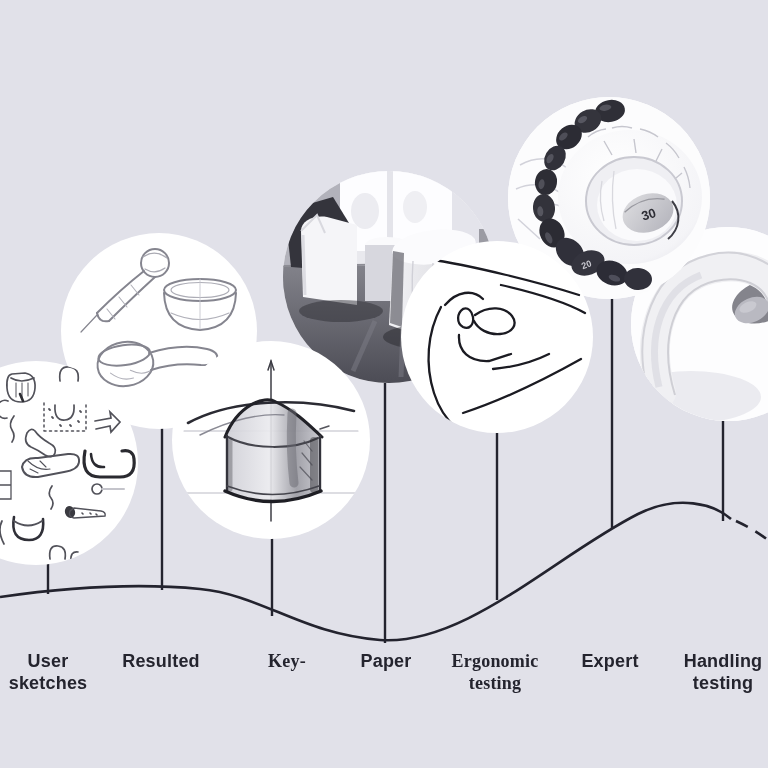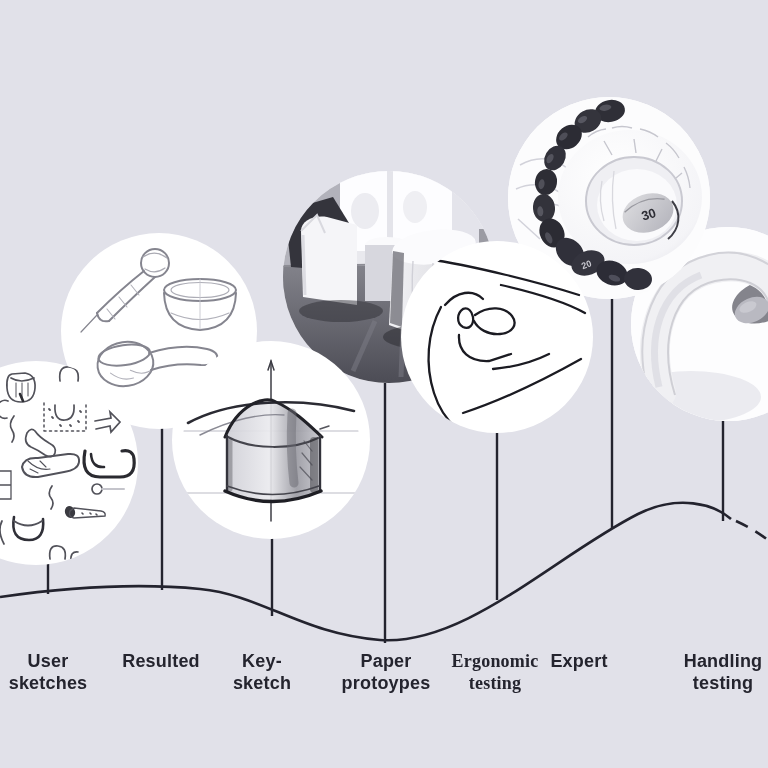--- a/index.html
+++ b/index.html
@@ -13,22 +13,22 @@
   .c1{left:-66px;top:361px;width:204px;height:204px;z-index:3;}
   .c2{left:61px;top:233px;width:196px;height:196px;z-index:2;}
   .c3{left:172px;top:341px;width:198px;height:198px;z-index:3;}
   .c4{left:283px;top:171px;width:212px;height:212px;z-index:2;}
   .c5{left:401px;top:241px;width:192px;height:192px;z-index:4;}
   .c6{left:508px;top:97px;width:202px;height:202px;z-index:3;}
   .c7{left:631px;top:227px;width:194px;height:194px;z-index:2;}
   .stage-label{position:absolute;top:650px;width:130px;z-index:5;
     text-align:center;font-weight:700;font-size:18px;line-height:22px;
     color:#24242e;letter-spacing:0.2px;}
-  .l1{left:-17px;} .l2{left:96px;} .l3{left:197px;} .l4{left:321px;}
-  .l5{left:430px;font-family:Liberation Serif, serif;} .l6{left:514px;} .l7{left:658px;}
+  .l1{left:-17px;} .l2{left:96px;} .l3{left:222px;font-family:Liberation Serif, serif;} .l4{left:321px;}
+  .l5{left:430px;font-family:Liberation Serif, serif;} .l6{left:545px;} .l7{left:658px;}
   .lab-line{display:block;}
 </style>
 </head>
 <body>
 
 <div id="canvas">
 
   <svg id="lines" width="768" height="768" viewBox="0 0 768 768">
     <g stroke="#23232e" fill="none">
       <path stroke-width="2.6" d="M0,597 C70,587 140,583 200,589 C262,595 302,634 380,640 C465,646 555,556 638,514 C678,494 714,504 731,519"></path>
@@ -291,25 +291,23 @@
 
   <div class="stage-label l1">
     <span class="lab-line">User</span>
     <span class="lab-line">sketches</span>
   </div>
   <div class="stage-label l2">
     <span class="lab-line">Resulted</span>
   </div>
   <div class="stage-label l3">
     <span class="lab-line">Key-</span>
-    <span class="lab-line">sketch</span>
   </div>
   <div class="stage-label l4">
     <span class="lab-line">Paper</span>
-    <span class="lab-line">protoypes</span>
   </div>
   <div class="stage-label l5">
     <span class="lab-line">Ergonomic</span>
     <span class="lab-line">testing</span>
   </div>
   <div class="stage-label l6">
     <span class="lab-line">Expert</span>
   </div>
   <div class="stage-label l7">
     <span class="lab-line">Handling</span>

